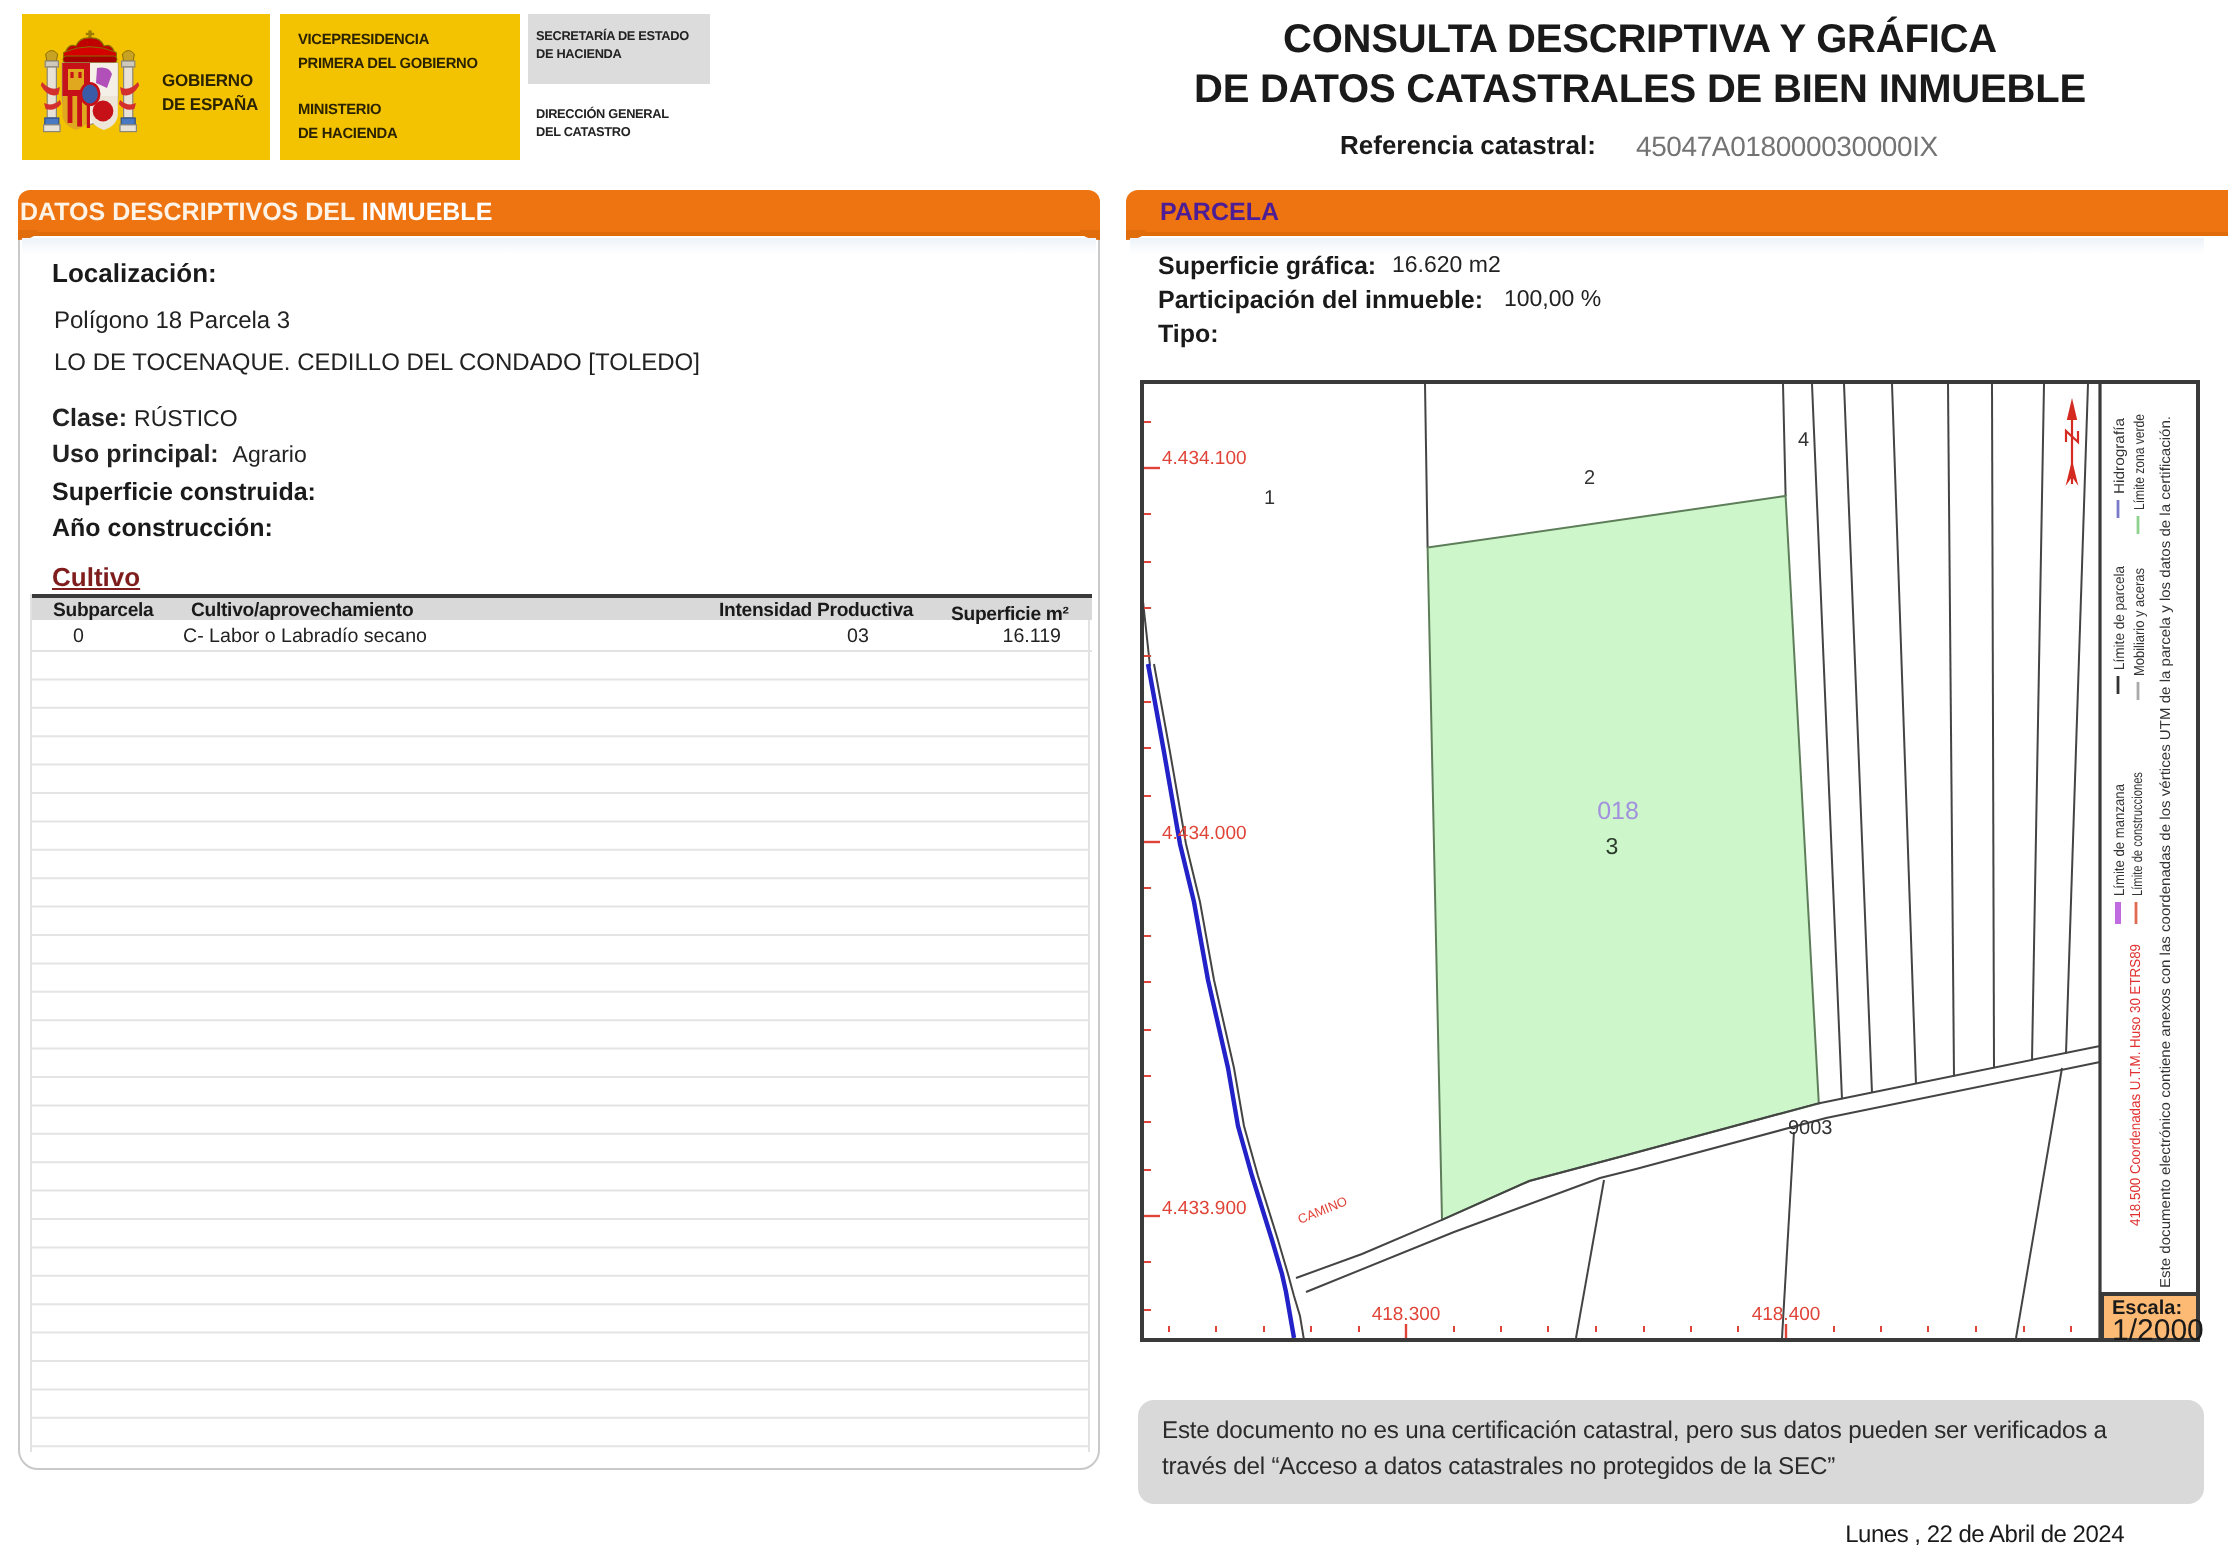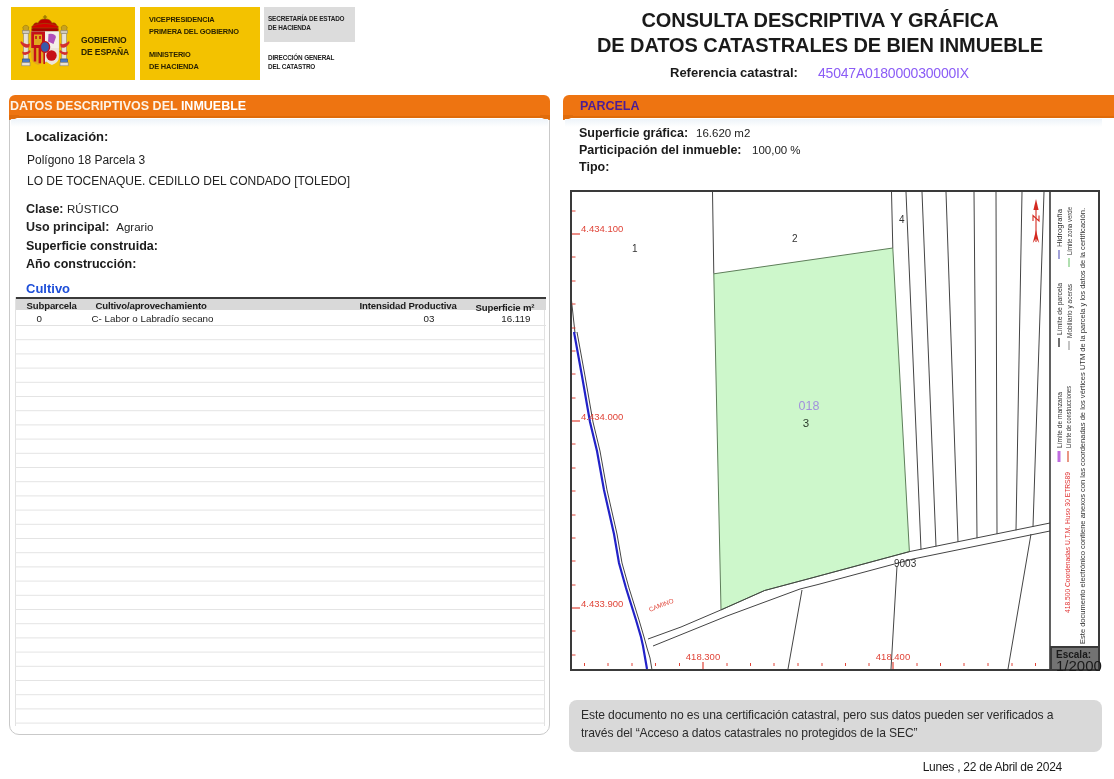--- a/index.html
+++ b/index.html
@@ -66,21 +66,21 @@
 <div class="abs" style="left:149px;top:49px;font-size:7.4px;font-weight:bold;color:#2b2300;line-height:11.5px;letter-spacing:-0.15px;">MINISTERIO<br>DE HACIENDA</div>
 
 <div class="abs" style="left:264px;top:7px;width:91px;height:35px;background:#DCDCDC;"></div>
 <div class="abs" style="left:268px;top:14px;font-size:6.4px;font-weight:bold;color:#222;line-height:9px;letter-spacing:-0.15px;">SECRETARÍA DE ESTADO<br>DE HACIENDA</div>
 
 <div class="abs" style="left:268px;top:53px;font-size:6.4px;font-weight:bold;color:#222;line-height:9px;letter-spacing:-0.15px;">DIRECCIÓN GENERAL<br>DEL CATASTRO</div>
 
 <div class="abs" style="left:540px;top:8px;width:560px;text-align:center;font-size:20px;font-weight:bold;color:#1a1a1a;line-height:25px;letter-spacing:-0.1px;">CONSULTA DESCRIPTIVA Y GRÁFICA<br>DE DATOS CATASTRALES DE BIEN INMUEBLE</div>
 
 <div class="abs" style="left:670px;top:65px;font-size:13px;font-weight:bold;color:#1a1a1a;">Referencia catastral:</div>
-<div class="abs" style="left:818px;top:65px;font-size:14px;color:#8b5cf6;letter-spacing:-0.2px;">45047A018000030000IX</div>
+<div class="abs" style="left:818px;top:65px;font-size:14px;color:#737373;letter-spacing:-0.2px;">45047A018000030000IX</div>
 
 <div class="abs" style="left:9px;top:110px;width:541px;height:625px;border:1.5px solid #C9C9C9;border-radius:10px;background:#fff;"></div>
 
 <div class="abs obar" style="left:9px;top:95px;width:541px;height:23px;padding-left:1px;line-height:23px;">DATOS DESCRIPTIVOS DEL <span style="color:#fff;">INMUEBLE</span></div>
 
 <div class="abs" style="left:11px;top:118.5px;width:537px;height:8px;background:linear-gradient(#EDF3F9,#ffffff);"></div>
 
 <div class="abs" style="left:26px;top:129px;font-size:13px;font-weight:bold;color:#1a1a1a;">Localización:</div>
 
 <div class="abs" style="left:27px;top:153px;font-size:12px;color:#222;">Polígono 18 Parcela 3</div>
@@ -88,21 +88,21 @@
 <div class="abs" style="left:27px;top:174px;font-size:12px;color:#222;">LO DE TOCENAQUE. CEDILLO DEL CONDADO [TOLEDO]</div>
 
 <div class="abs" style="left:26px;top:202px;font-size:12.5px;color:#222;"><b>Clase:</b> <span style="font-size:11.5px;">RÚSTICO</span></div>
 
 <div class="abs" style="left:26px;top:220px;font-size:12.5px;color:#222;"><b>Uso principal:</b>&nbsp; <span style="font-size:11.5px;">Agrario</span></div>
 
 <div class="abs" style="left:26px;top:239px;font-size:12.5px;font-weight:bold;color:#1a1a1a;">Superficie construida:</div>
 
 <div class="abs" style="left:26px;top:257px;font-size:12.5px;font-weight:bold;color:#1a1a1a;">Año construcción:</div>
 
-<div class="abs" style="left:26px;top:281px;font-size:13px;font-weight:bold;color:#1d4ed8;">Cultivo</div>
+<div class="abs" style="left:26px;top:281px;font-size:13px;font-weight:bold;color:#7f1d1d;text-decoration:underline;">Cultivo</div>
 
 <div class="abs" style="left:14.5px;top:297px;width:530px;height:429px;border-left:1px solid #E2E2E2;border-right:1px solid #E2E2E2;">
 
   <div class="abs" style="left:0;top:0;width:530px;height:13px;background:#D9D9D9;border-top:2px solid #3a3a3a;font-weight:bold;font-size:9.6px;color:#1a1a1a;letter-spacing:-0.15px;">
     <span class="abs" style="left:11px;top:0.5px;">Subparcela</span>
     <span class="abs" style="left:80px;top:0.5px;">Cultivo/aprovechamiento</span>
     <span class="abs" style="left:344px;top:0.5px;">Intensidad Productiva</span>
     <span class="abs" style="left:460px;top:3px;">Superficie m²</span>
   </div>
 
@@ -300,21 +300,21 @@
 
   <line x1="1068" y1="451" x2="1068" y2="462" stroke="#e06a50" stroke-width="1.4"></line>
 
   <text transform="translate(1071,448) rotate(-90)" font-size="7.2" fill="#333" font-family="Liberation Sans" textLength="62" lengthAdjust="spacingAndGlyphs">Límite de construcciones</text>
 
   <text transform="translate(1070,613) rotate(-90)" font-size="7.2" fill="#e03030" font-family="Liberation Sans" textLength="141" lengthAdjust="spacingAndGlyphs">418.500 Coordenadas U.T.M. Huso 30 ETRS89</text>
 
   <text transform="translate(1085,644) rotate(-90)" font-size="7.2" fill="#333" font-family="Liberation Sans" textLength="436" lengthAdjust="spacingAndGlyphs">Este documento electrónico contiene anexos con las coordenadas de los vértices UTM de la parcela y los datos de la certificación.</text>
 </svg>
 
-<div class="abs" style="left:1050px;top:646px;width:48px;height:23px;border-left:2px solid #3a3a3a;border-top:2px solid #3a3a3a;background:#737373;">
+<div class="abs" style="left:1050px;top:646px;width:48px;height:23px;border-left:2px solid #3a3a3a;border-top:2px solid #3a3a3a;background:#fdba74;">
   <div style="font-size:10px;font-weight:bold;color:#1a1a1a;padding-left:4px;line-height:11px;margin-top:1px;">Escala:</div>
   <div style="font-size:15px;color:#1a1a1a;padding-left:4px;line-height:11px;">1/2000</div>
 </div>
 
 <div class="abs" style="left:569px;top:700px;width:533px;height:52px;background:#D9D9D9;border-radius:8px;"></div>
 
 <div class="abs" style="left:581px;top:706px;width:520px;font-size:12.1px;color:#2b2b2b;line-height:18.2px;letter-spacing:-0.1px;">Este documento no es una certificación catastral, pero sus datos pueden ser verificados a<br>través del “Acceso a datos catastrales no protegidos de la SEC”</div>
 
 <div class="abs" style="left:800px;top:760px;width:262px;text-align:right;font-size:12px;color:#1a1a1a;letter-spacing:-0.25px;">Lunes , 22 de Abril de 2024</div>
 

